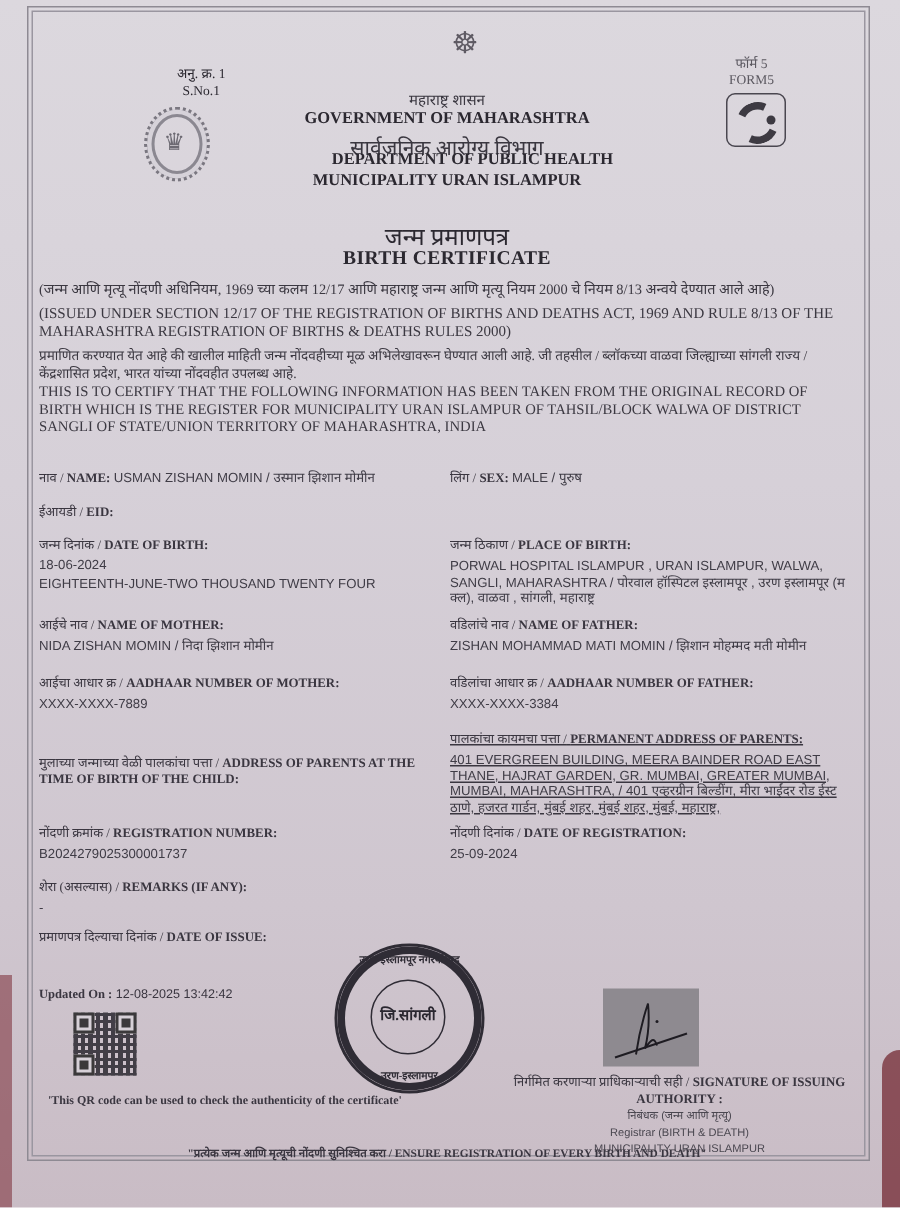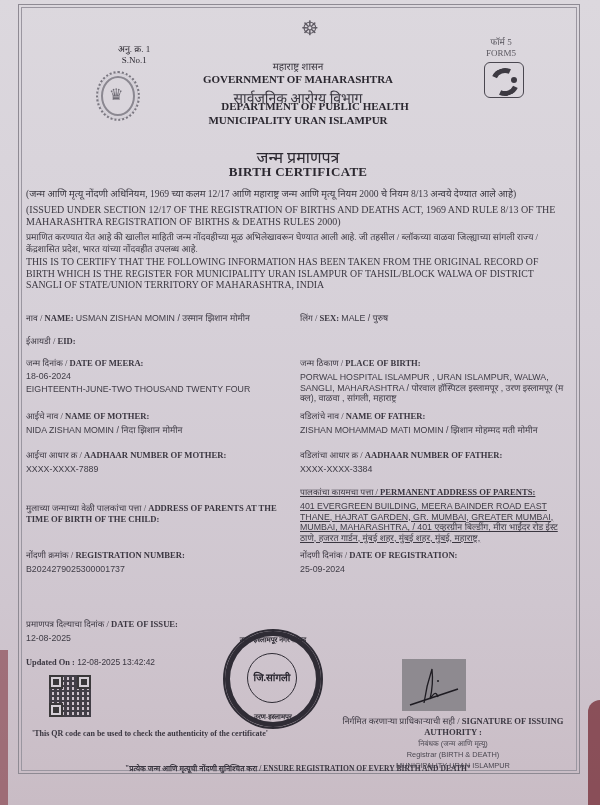--- a/index.html
+++ b/index.html
@@ -122,21 +122,21 @@
     <span class="val">MALE / पुरुष</span>
   </div>
 
   <div class="abs fld" style="left:8px; top:332px; width:270px;">
     <span class="lbl-mr">ईआयडी /</span>
     <span class="lbl">EID:</span>
     <span class="val"></span>
   </div>
 
   <div class="abs fld" style="left:8px; top:354px; width:270px;">
-    <div><span class="lbl-mr">जन्म दिनांक /</span> <span class="lbl">DATE OF MEERA:</span></div>
+    <div><span class="lbl-mr">जन्म दिनांक /</span> <span class="lbl">DATE OF BIRTH:</span></div>
     <div class="val" style="margin-top:2px;">18-06-2024</div>
     <div class="val" style="margin-top:2px;">EIGHTEENTH-JUNE-TWO THOUSAND TWENTY FOUR</div>
   </div>
 
   <div class="abs fld" style="left:282px; top:354px; width:270px;">
     <div><span class="lbl-mr">जन्म ठिकाण /</span> <span class="lbl">PLACE OF BIRTH:</span></div>
     <div class="val" style="margin-top:3px; line-height:10.5px;">PORWAL HOSPITAL ISLAMPUR , URAN ISLAMPUR, WALWA, SANGLI, MAHARASHTRA / पोरवाल हॉस्पिटल इस्लामपूर , उरण इस्लामपूर (म क्ल), वाळवा , सांगली, महाराष्ट्र</div>
   </div>
 
   <div class="abs fld" style="left:8px; top:407px; width:270px;">
@@ -169,24 +169,27 @@
 
   <div class="abs fld" style="left:8px; top:546px; width:270px;">
     <div><span class="lbl-mr">नोंदणी क्रमांक /</span> <span class="lbl">REGISTRATION NUMBER:</span></div>
     <div class="val" style="margin-top:3px;">B2024279025300001737</div>
   </div>
   <div class="abs fld" style="left:282px; top:546px; width:270px;">
     <div><span class="lbl-mr">नोंदणी दिनांक /</span> <span class="lbl">DATE OF REGISTRATION:</span></div>
     <div class="val" style="margin-top:3px;">25-09-2024</div>
   </div>
 
+  <div class="abs fld" style="left:8px; top:582px; width:270px;">
+    <div><span class="lbl-mr">शेरा (असल्यास) /</span> <span class="lbl">REMARKS (IF ANY):</span></div>
+    <div class="val" style="margin-top:3px;">-</div>
+  </div>
 
   <div class="abs fld" style="left:8px; top:615px; width:270px;">
     <div><span class="lbl-mr">प्रमाणपत्र दिल्याचा दिनांक /</span> <span class="lbl">DATE OF ISSUE:</span></div>
-    <div class="val" style="margin-top:3px;">12-08-2025</div>
   </div>
 
   <div class="abs updated">
     <b>Updated On :</b>
     <span>12-08-2025 13:42:42</span>
   </div>
 
   <div class="abs qr">
     <div class="f" style="left:0;top:0;"></div>
     <div class="f" style="right:0;top:0;"></div>

